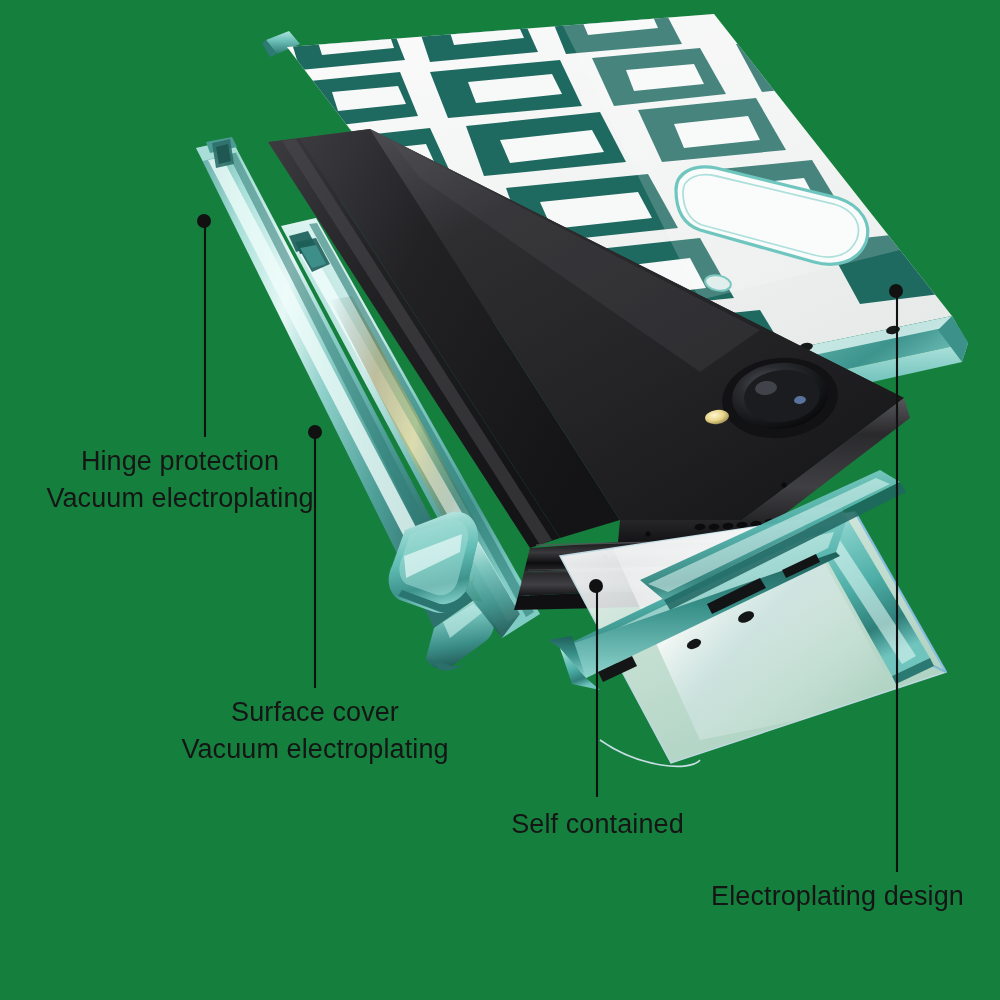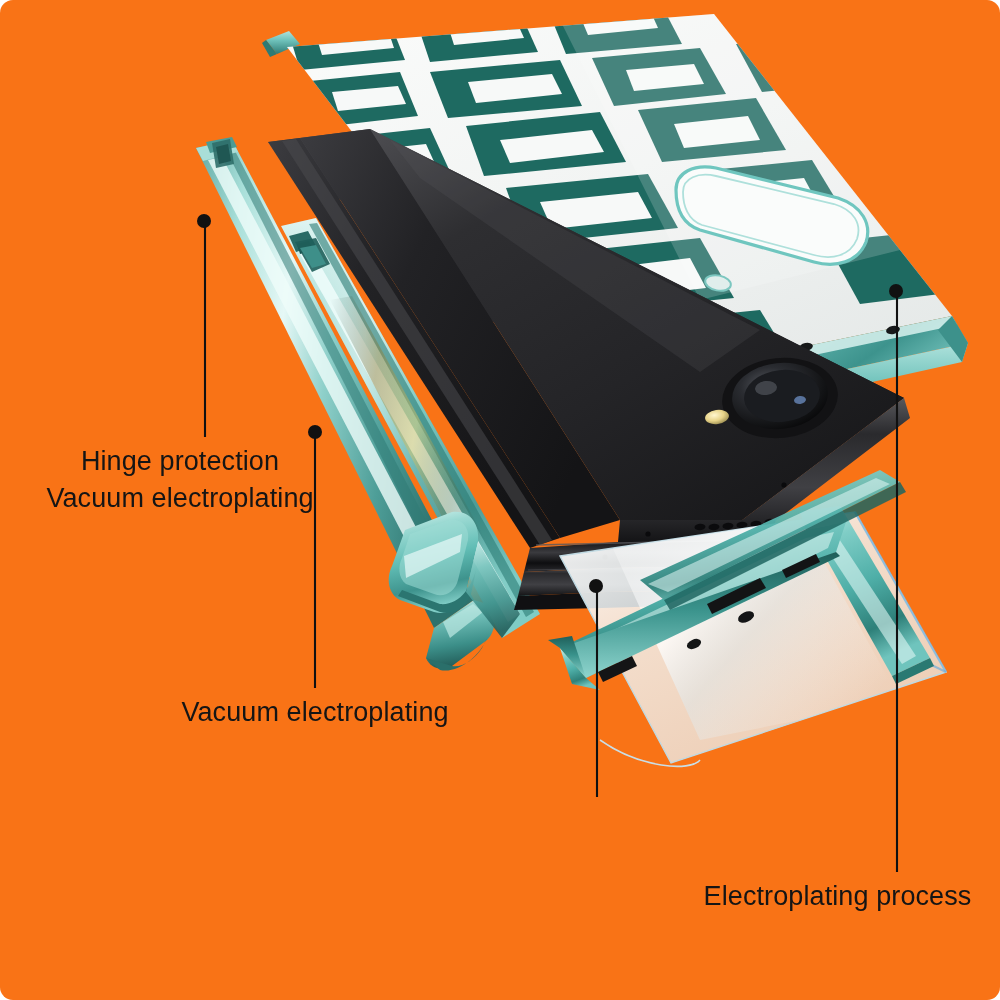--- a/index.html
+++ b/index.html
@@ -5,24 +5,23 @@
 <style>
   html, body {
     margin: 0;
     padding: 0;
     background: #ffffff;
   }
   #stage {
     position: relative;
     width: 1000px;
     height: 1000px;
-    background: #f97316;
+    background: #15803d;
     overflow: hidden;
     font-family: "Liberation Sans", sans-serif;
-    border-radius: 13px;
   }
   #art {
     position: absolute;
     left: 0;
     top: 0;
     width: 1000px;
     height: 1000px;
   }
   .callout {
     position: absolute;
@@ -433,23 +432,25 @@
       <circle cx="896" cy="291" r="7"></circle>
     </g>
   </svg>
 
   <div class="callout" id="callout-hinge">
     <span class="ln">Hinge protection</span>
     <span class="ln">Vacuum electroplating</span>
   </div>
 
   <div class="callout" id="callout-surface">
+    <span class="ln">Surface cover</span>
     <span class="ln">Vacuum electroplating</span>
   </div>
 
   <div class="callout" id="callout-glass">
+    <span class="ln">Self contained</span>
   </div>
 
   <div class="callout" id="callout-fashion">
-    <span class="ln">Electroplating process</span>
+    <span class="ln">Electroplating design</span>
   </div>
 
 </div>
 
 </body></html>

